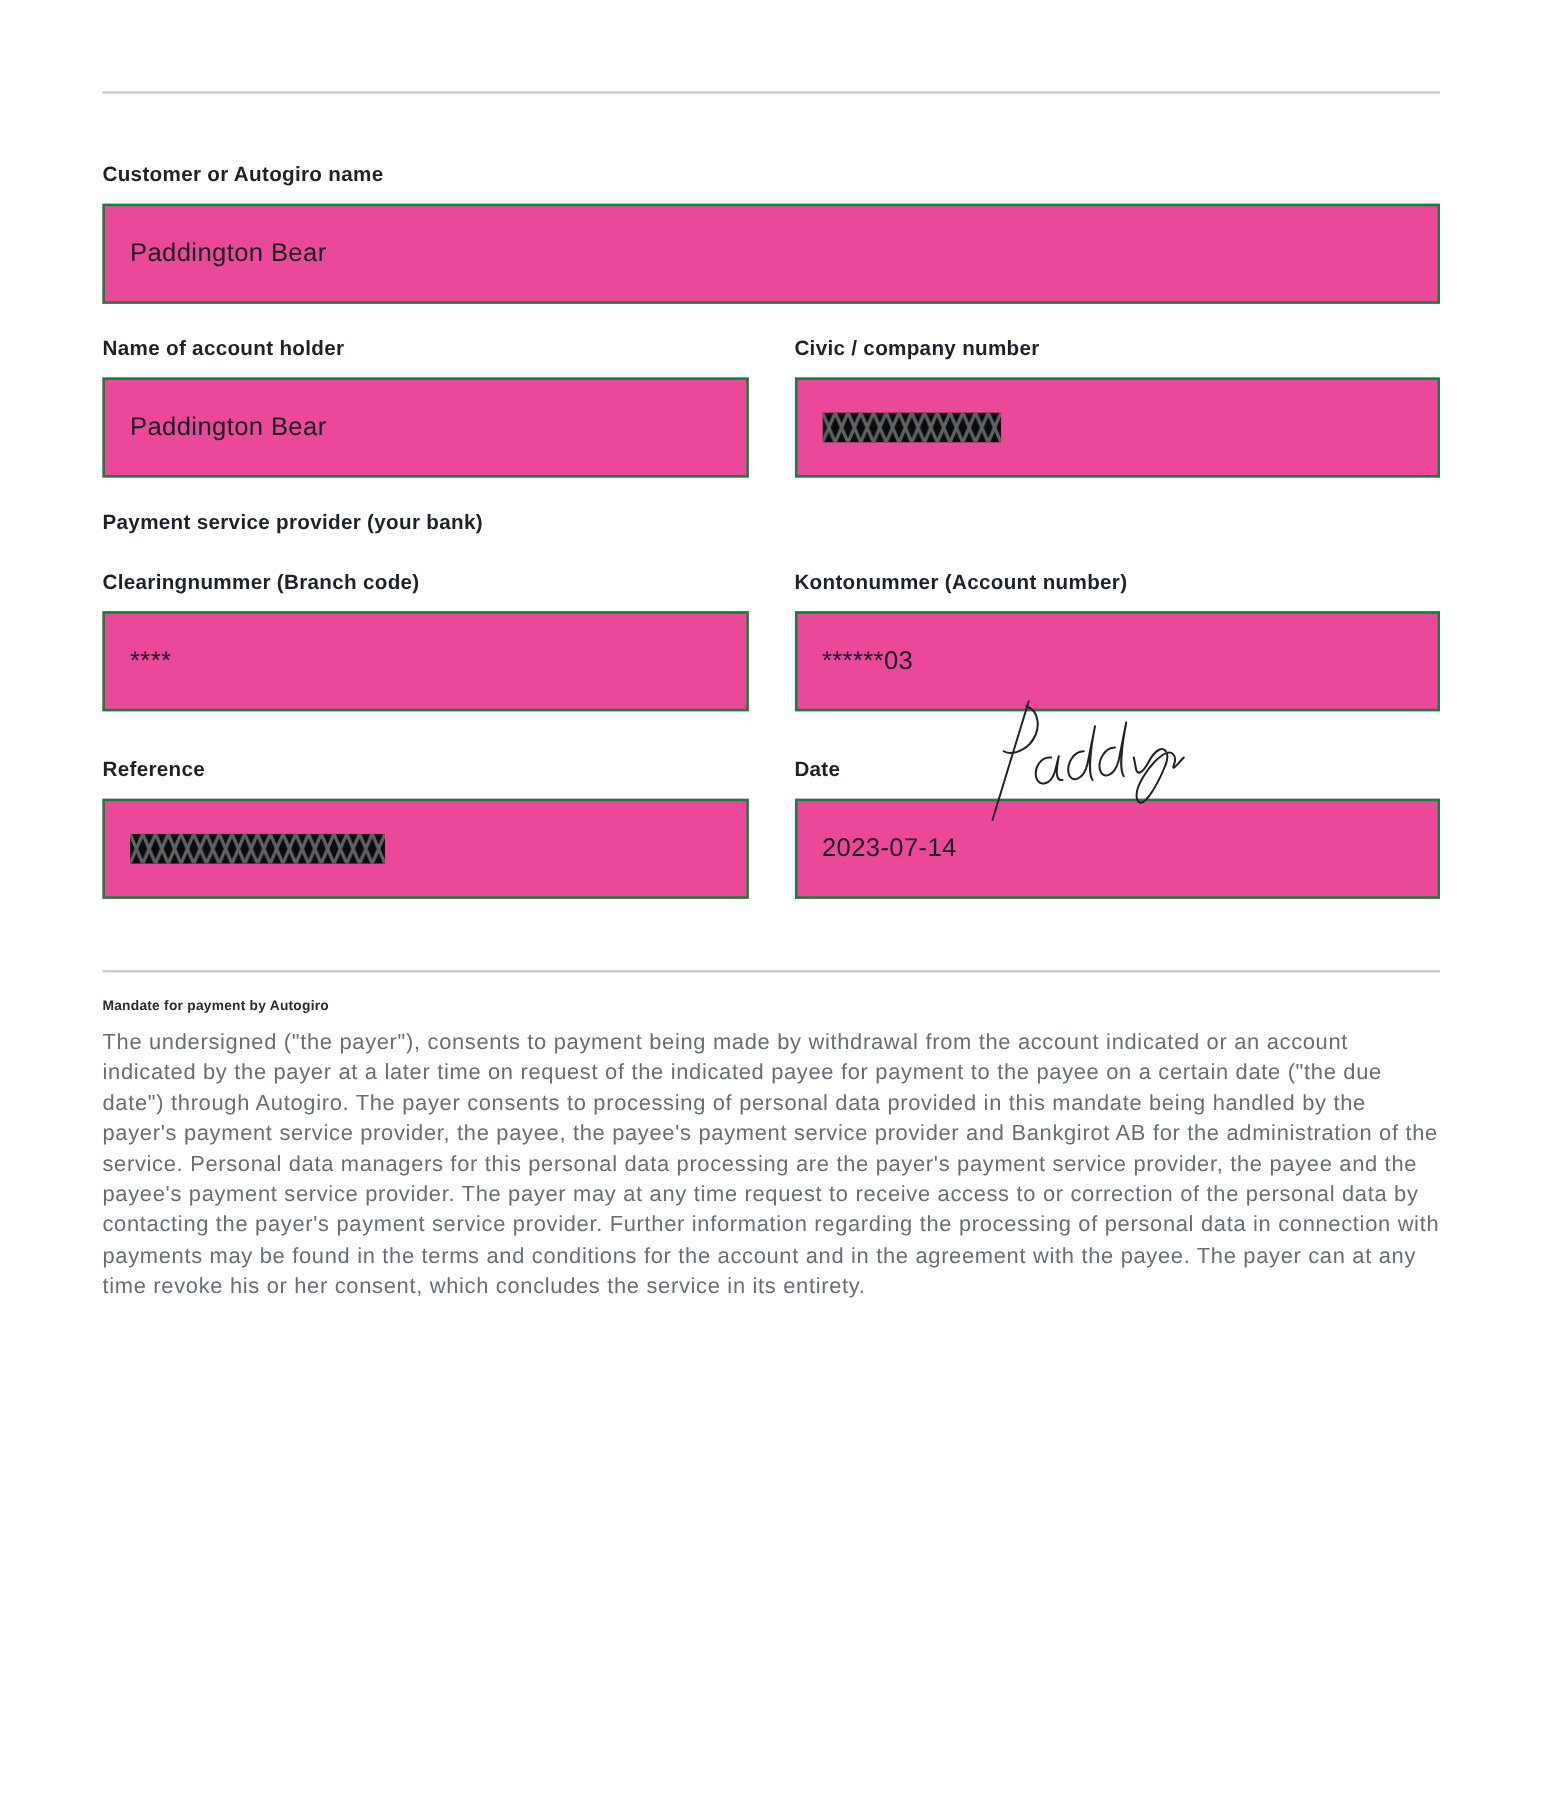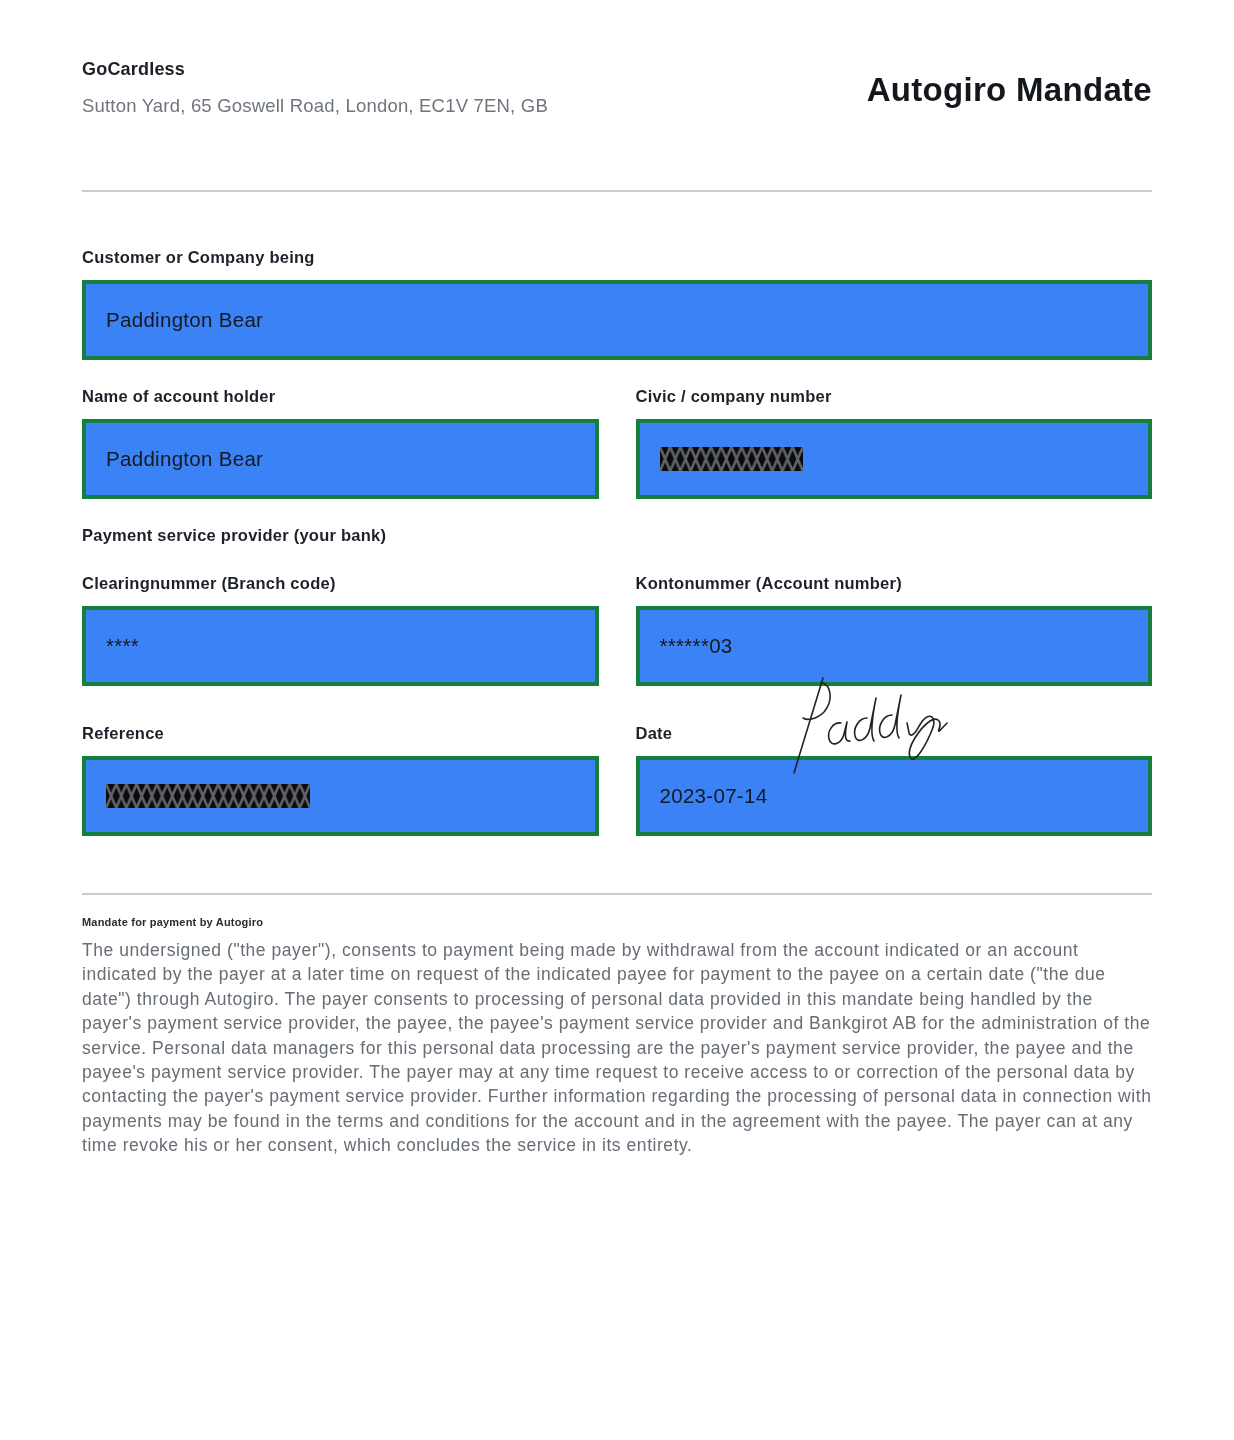--- a/index.html
+++ b/index.html
@@ -19,21 +19,21 @@
   .org-address { margin-top:15px; font-size:18.5px; line-height:22px; color:#6e757d; letter-spacing:.2px; }
   .doc-title { margin-top:14px; font-size:33px; line-height:36px; font-weight:700; color:#14181d; letter-spacing:.3px; }
 
   .divider { border:none; border-top:2px solid #c6ccd4; }
   .divider-top { margin-top:73px; }
   .divider-bottom { margin-top:57px; }
 
   
   .field-label { font-size:16.5px; line-height:20px; font-weight:700; color:#1d222a; letter-spacing:.25px; margin-bottom:13px; }
   .field-box {
-    height:80px; border:4px solid #15803d; background:#3b82f6;
+    height:80px; border:2px solid #15803d; background:#ec4899;
     display:flex; align-items:center; padding:0 20px;
   }
   .field-value { font-size:20.5px; color:#16191d; letter-spacing:.3px; white-space:nowrap; }
   .row { display:grid; grid-template-columns:1fr 1fr; column-gap:37px; }
   .sec-1 { margin-top:55px; }
   .sec-2 { margin-top:26px; }
   .sec-3 { margin-top:26px; }
   .sec-4 { margin-top:28px; }
   .sec-5 { margin-top:37px; }
 
@@ -46,32 +46,25 @@
   
   .terms-heading { margin-top:17px; font-size:11px; line-height:21px; font-weight:600; color:#262c33; letter-spacing:.2px; }
   .terms-body { margin-top:5px; font-size:17.5px; line-height:24.4px; color:#666d75; letter-spacing:.55px; }
 </style>
 </head>
 <body>
 
 <div class="page">
   <div class="content">
 
-    <header class="doc-header">
-      <div>
-        <div class="org-name">GoCardless</div>
-        <div class="org-address">Sutton Yard, 65 Goswell Road, London, EC1V 7EN, GB</div>
-      </div>
-      <h1 class="doc-title">Autogiro Mandate</h1>
-    </header>
 
     <hr class="divider divider-top">
 
     <section class="sec-1">
-      <div class="field-label">Customer or Company being</div>
+      <div class="field-label">Customer or Autogiro name</div>
       <div class="field-box">
         <span class="field-value">Paddington Bear</span>
       </div>
     </section>
 
     <section class="row sec-2">
       <div class="col">
         <div class="field-label">Name of account holder</div>
         <div class="field-box">
           <span class="field-value">Paddington Bear</span>

